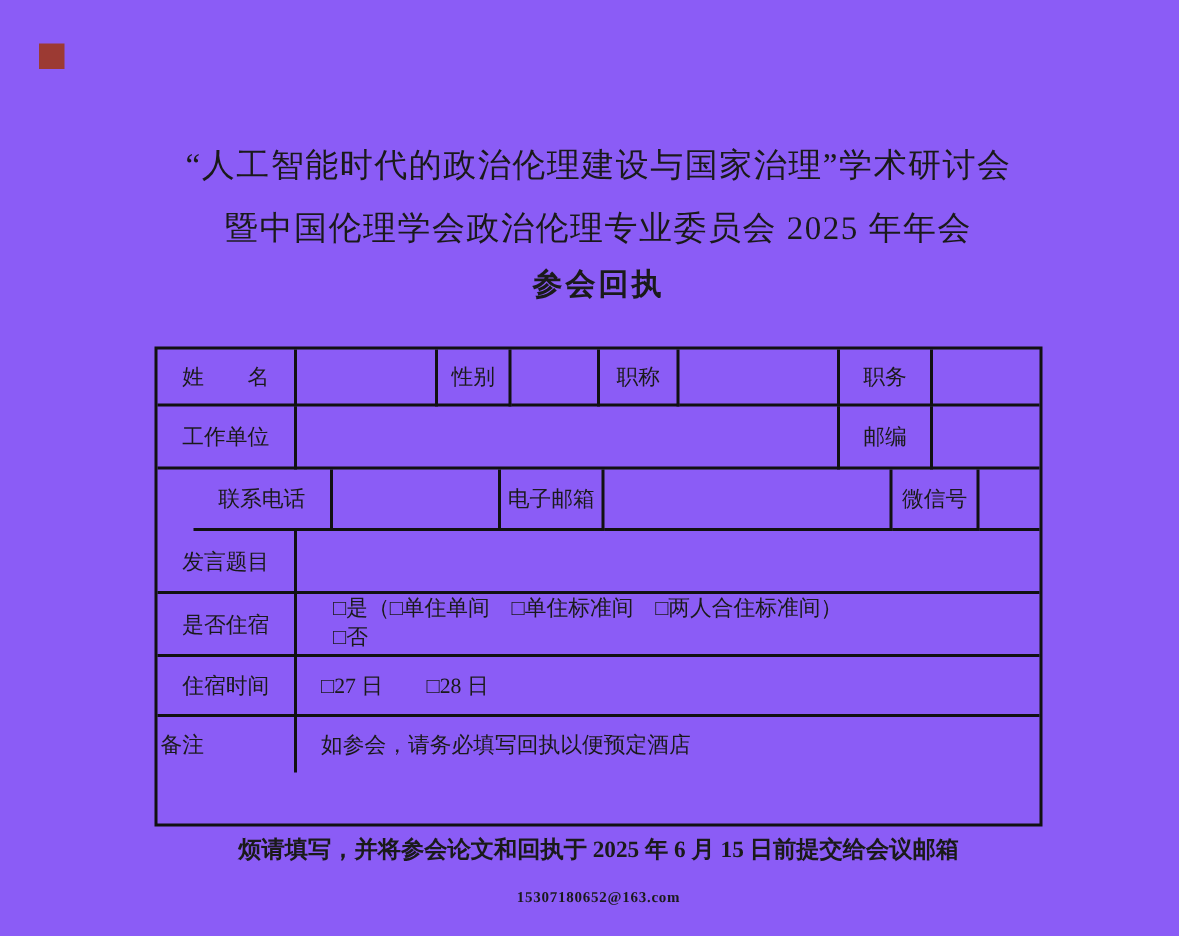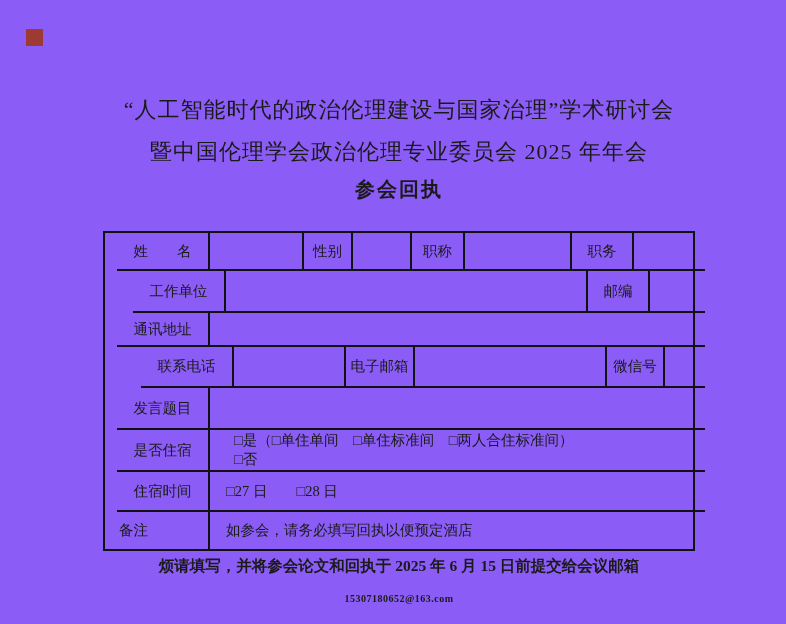--- a/index.html
+++ b/index.html
@@ -53,21 +53,20 @@
     top: 231px;
     width: 592px;
     height: 320px;
     border: 2px solid #111111;
     box-sizing: border-box;
   }
   .trow {
     display: flex;
     box-sizing: border-box;
     width: 100%;
-    margin-left: 12px;
   }
   .tcell {
     box-sizing: border-box;
     border-right: 2px solid #111111;
     border-bottom: 2px solid #111111;
     display: flex;
     align-items: center;
     justify-content: center;
     font-size: 14.5px;
     overflow: hidden;
@@ -125,31 +124,27 @@
       <div class="tcell" style="flex:0 0 93px;">姓　　名</div>
       <div class="tcell" style="flex:0 0 94px;"></div>
       <div class="tcell" style="flex:0 0 49px;">性别</div>
       <div class="tcell" style="flex:0 0 59px;"></div>
       <div class="tcell" style="flex:0 0 53px;">职称</div>
       <div class="tcell" style="flex:0 0 107px;"></div>
       <div class="tcell" style="flex:0 0 62px;">职务</div>
       <div class="tcell last" style="flex:1;"></div>
     </div>
 
-    <div class="trow" style="height:42px;padding-left:16px;">
+    <div class="trow" style="height:42px;">
       <div class="tcell" style="flex:0 0 93px;">工作单位</div>
       <div class="tcell" style="flex:0 0 362px;"></div>
       <div class="tcell" style="flex:0 0 62px;">邮编</div>
       <div class="tcell last" style="flex:1;"></div>
     </div>
 
-    <div class="trow" style="height:34px;">
-      <div class="tcell" style="flex:0 0 93px;">通讯地址</div>
-      <div class="tcell last" style="flex:1;"></div>
-    </div>
 
     <div class="trow" style="height:41px;padding-left:24px;">
       <div class="tcell" style="flex:0 0 93px;">联系电话</div>
       <div class="tcell" style="flex:0 0 112px;"></div>
       <div class="tcell" style="flex:0 0 69px;">电子邮箱</div>
       <div class="tcell" style="flex:0 0 192px;"></div>
       <div class="tcell" style="flex:0 0 58px;">微信号</div>
       <div class="tcell last" style="flex:1;"></div>
     </div>
 

